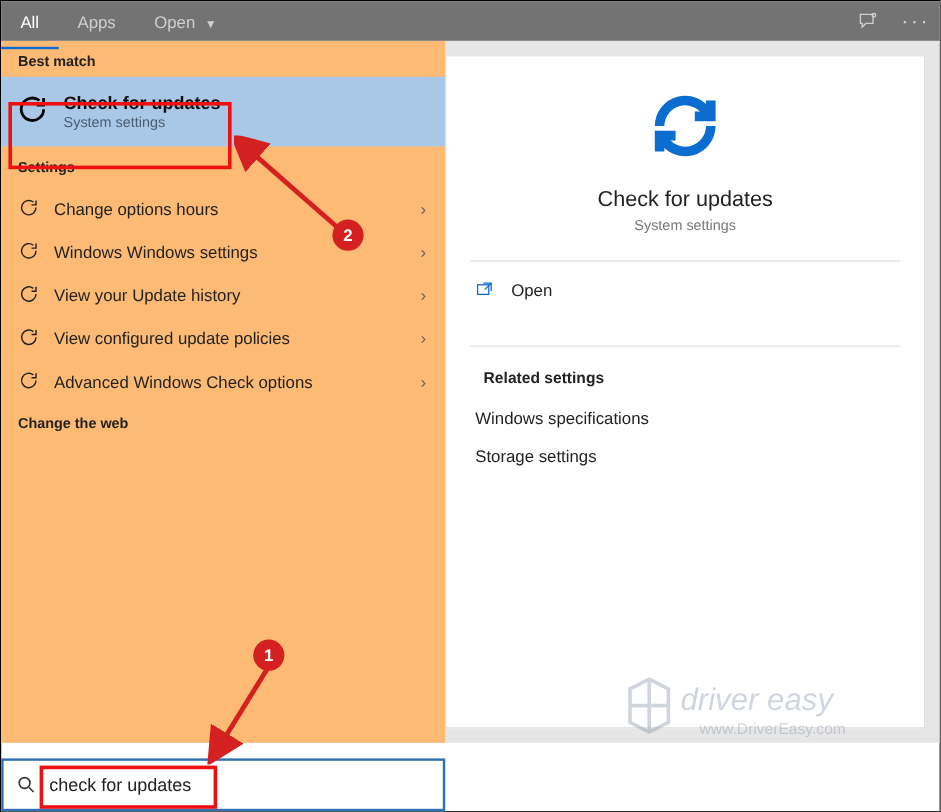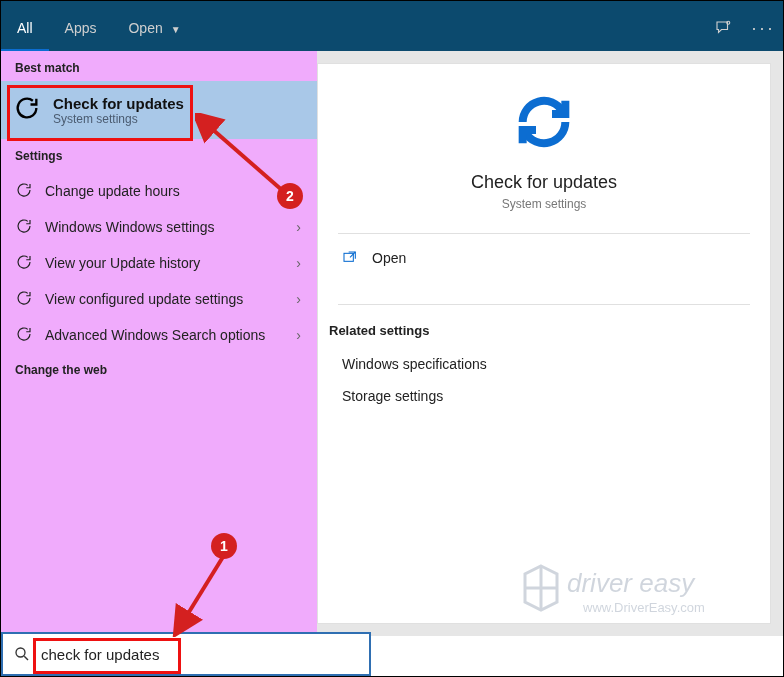--- a/index.html
+++ b/index.html
@@ -1,29 +1,29 @@
 <!DOCTYPE html>
 <html><head>
 <meta charset="utf-8">
 <style>
   * { margin: 0; padding: 0; box-sizing: border-box; font-family: "Segoe UI", Arial, sans-serif; }
   html, body { width: 784px; height: 677px; overflow: hidden; background: #fff; }
   .win-search { position: relative; width: 784px; height: 677px; border: 1px solid #000; }
   
-  .tabbar { display: flex; align-items: flex-end; height: 50px; background: #0c4a6e; color: #cfcfcf; font-size: 14px; position: relative; }
+  .tabbar { display: flex; align-items: center; height: 33px; background: #737373; color: #cfcfcf; font-size: 14px; position: relative; }
   .tabbar .tab { padding: 0 16px; height: 46px; line-height: 46px; cursor: pointer; }
   .tabbar .tab.active { color: #fff; border-bottom: 2px solid #0c6dd1; }
   .tabbar .more-caret { margin-left: 4px; font-size: 10px; }
   .tabbar .spacer { flex: 1; }
   .tabbar .iconbtn { width: 40px; height: 46px; display: flex; align-items: center; justify-content: center; color: #cfcfcf; cursor: pointer; }
   .tabbar .iconbtn svg { width: 18px; height: 18px; stroke: #cfcfcf; fill: none; stroke-width: 1.5; }
   .tabbar .more-dots { font-size: 18px; letter-spacing: 2px; }
   
   .body { display: flex; height: 585px; background: #e6e6e6; }
-  .left { width: 316px; background: #f0abfc; }
+  .left { width: 370px; background: #fdba74; }
   .right { flex: 1; background: #fff; margin: 12px 12px 12px 0; border: 1px solid #e0e0e0; position: relative; }
   
   .sec-header { font-size: 12px; font-weight: 600; padding: 10px 14px 6px; color: #222; }
   
   .best-match-item { display: flex; align-items: center; gap: 12px; padding: 8px 12px; height: 58px; background: #a9c8e8; position: relative; }
   .best-match-item .refresh-lg svg { width: 28px; height: 28px; stroke: #000; fill: none; stroke-width: 2; }
   .best-match-item .bm-title { font-size: 15px; font-weight: 600; color: #111; }
   .best-match-item .bm-sub { font-size: 12px; color: #4a5b70; }
   
   .setlist { padding-top: 4px; }
@@ -31,21 +31,21 @@
   .set-item .ic svg { width: 18px; height: 18px; stroke: #222; fill: none; stroke-width: 1.6; }
   .set-item .chev { position: absolute; right: 16px; color: #666; font-size: 14px; }
   
   .preview { display: flex; flex-direction: column; align-items: center; padding-top: 26px; }
   .preview .big-ic svg { width: 64px; height: 64px; stroke: #0c6dd1; fill: none; stroke-width: 3; }
   .preview .ptitle { margin-top: 14px; font-size: 18px; color: #222; }
   .preview .psub { margin-top: 4px; font-size: 12px; color: #777; }
   .divider { height: 1px; background: #e0e0e0; margin: 22px 20px 0; }
   .open-row { display: flex; align-items: flex-start; gap: 14px; padding: 16px 24px; font-size: 14px; color: #222; cursor: pointer; }
   .open-row svg { width: 16px; height: 16px; stroke: #0c6dd1; fill: none; stroke-width: 1.6; }
-  .rel-head { font-size: 13px; font-weight: 600; padding: 18px 11px 10px; color: #222; }
+  .rel-head { font-size: 13px; font-weight: 600; padding: 18px 31px 10px; color: #222; }
   .rel-item { font-size: 14px; color: #222; padding: 8px 24px; cursor: pointer; }
   
   .searchbar { position: absolute; left: 0; bottom: 0; width: 370px; height: 44px; background: #fff; border: 2px solid #2f6fb2; display: flex; align-items: center; gap: 10px; padding: 0 10px; }
   .searchbar svg { width: 18px; height: 18px; stroke: #333; fill: none; stroke-width: 1.8; }
   .searchbar input { border: 0; outline: 0; font-size: 15px; flex: 1; color: #222; background: transparent; }
   
   .anno-box { position: absolute; border: 3px solid #e11; pointer-events: none; }
   .anno-box.b1 { left: 6px; top: 84px; width: 186px; height: 56px; }
   .anno-box.b2 { left: 32px; bottom: 2px; width: 148px; height: 36px; }
   .badge { position: absolute; width: 26px; height: 26px; border-radius: 50%; background: #d42020; color: #fff; font-size: 14px; font-weight: 700; display: flex; align-items: center; justify-content: center; pointer-events: none; }
@@ -95,21 +95,21 @@
         </div>
       </div>
 
       <div class="sec-header">Settings</div>
       <div class="setlist">
         <div class="set-item">
           <span class="ic"><svg viewBox="0 0 24 24">
                 <path d="M20 12a8 8 0 1 1-3-6.2"></path>
                 <path d="M20 4v5h-5"></path>
               </svg></span>
-          <span>Change update hours</span>
+          <span>Change options hours</span>
           <span class="chev">›</span>
         </div>
         <div class="set-item">
           <span class="ic"><svg viewBox="0 0 24 24">
                 <path d="M20 12a8 8 0 1 1-3-6.2"></path>
                 <path d="M20 4v5h-5"></path>
               </svg></span>
           <span>Windows Windows settings</span>
           <span class="chev">›</span>
         </div>
@@ -119,29 +119,29 @@
                 <path d="M20 4v5h-5"></path>
               </svg></span>
           <span>View your Update history</span>
           <span class="chev">›</span>
         </div>
         <div class="set-item">
           <span class="ic"><svg viewBox="0 0 24 24">
                 <path d="M20 12a8 8 0 1 1-3-6.2"></path>
                 <path d="M20 4v5h-5"></path>
               </svg></span>
-          <span>View configured update settings</span>
-          <span class="chev">›</span>
-        </div>
-        <div class="set-item">
-          <span class="ic"><svg viewBox="0 0 24 24">
-                <path d="M20 12a8 8 0 1 1-3-6.2"></path>
-                <path d="M20 4v5h-5"></path>
-              </svg></span>
-          <span>Advanced Windows Search options</span>
+          <span>View configured update policies</span>
+          <span class="chev">›</span>
+        </div>
+        <div class="set-item">
+          <span class="ic"><svg viewBox="0 0 24 24">
+                <path d="M20 12a8 8 0 1 1-3-6.2"></path>
+                <path d="M20 4v5h-5"></path>
+              </svg></span>
+          <span>Advanced Windows Check options</span>
           <span class="chev">›</span>
         </div>
       </div>
 
       <div class="sec-header">Change the web</div>
     </div>
 
     <div class="right">
       <div class="preview">
         <span class="big-ic">

